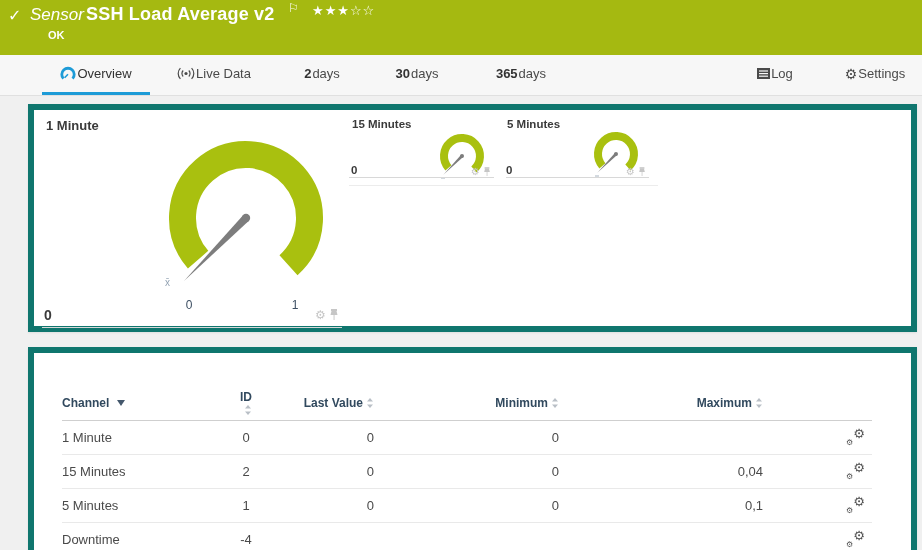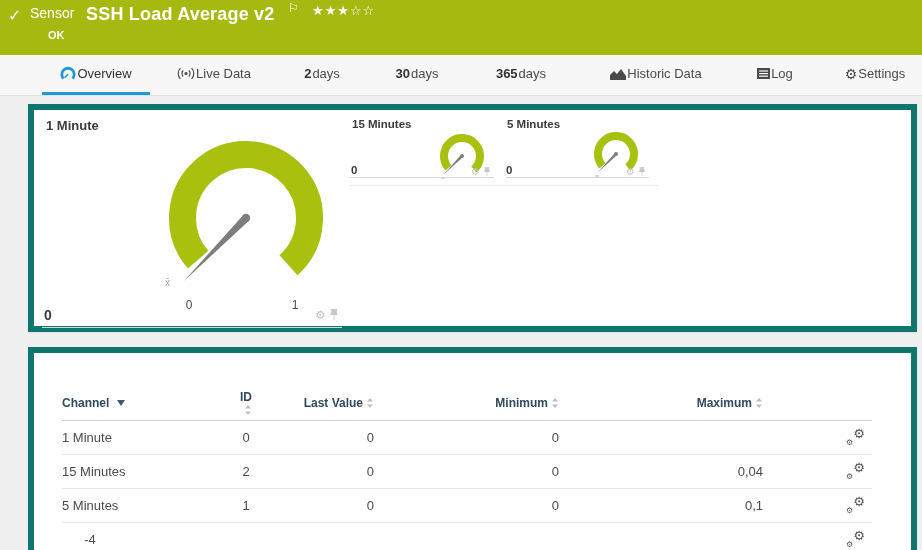--- a/index.html
+++ b/index.html
@@ -3,21 +3,21 @@
 <meta charset="utf-8">
 <style>
   html,body{margin:0;padding:0;}
   body{width:922px;height:550px;overflow:hidden;background:#f0f0f0;
        font-family:"Liberation Sans","DejaVu Sans",sans-serif;-webkit-font-smoothing:antialiased;}
   .page{position:relative;width:922px;height:550px;}
 
   
   .hdr{position:absolute;left:0;top:0;width:922px;height:55px;background:#a5b911;color:#fff;}
   .hdr .chk{position:absolute;left:8px;top:6px;font-size:16px;font-weight:bold;}
-  .hdr .kind{position:absolute;left:30px;top:5px;font-size:14px;}
+  .hdr .kind{position:absolute;left:30px;top:5px;font-size:17px;font-style:italic;}
   .hdr .title{position:absolute;left:86px;top:4px;font-size:18px;font-weight:bold;letter-spacing:.2px;}
   .hdr .flag{position:absolute;left:288px;top:1px;font-size:12px;}
   .hdr .stars{position:absolute;left:312px;top:3px;font-size:13px;letter-spacing:1px;}
   .hdr .ok{position:absolute;left:48px;top:29px;font-size:11px;font-weight:bold;}
 
   
   .tabbar{position:absolute;left:0;top:55px;width:922px;height:40px;background:#f7f7f7;border-bottom:1px solid #e0e0e0;}
   .tab{position:absolute;top:0;height:37px;display:flex;align-items:center;justify-content:center;gap:1px;
        font-size:13px;color:#4a4a4a;cursor:pointer;border-bottom:3px solid transparent;}
   .tab.active{border-bottom-color:#1d9bd7;color:#333;}
@@ -105,28 +105,20 @@
       <span>days</span>
     </div>
     <div class="tab t-d30">
       <b>30</b>
       <span>days</span>
     </div>
     <div class="tab t-d365">
       <b>365</b>
       <span>days</span>
     </div>
-    <div class="tab t-hist">
-      <span class="ticon">
-        <svg width="16" height="12" viewBox="0 0 16 12">
-            <polygon points="0,12 0,7 4,3 7,6 11,1 16,8 16,12" fill="#4a4a4a"></polygon>
-          </svg>
-      </span>
-      <span>Historic Data</span>
-    </div>
     <div class="tab t-log">
       <span class="ticon">
         <svg width="13" height="11" viewBox="0 0 13 11">
             <rect x="0" y="0" width="13" height="11" fill="#4a4a4a"></rect>
             <rect x="2" y="2.4" width="9" height="1.2" fill="#f7f7f7"></rect>
             <rect x="2" y="5" width="9" height="1.2" fill="#f7f7f7"></rect>
             <rect x="2" y="7.6" width="9" height="1.2" fill="#f7f7f7"></rect>
           </svg>
       </span>
       <span>Log</span>
@@ -280,20 +272,23 @@
         <div class="c-max">0,1</div>
         <div class="c-act">
             <span class="gears">
               <span class="g1">⚙</span>
               <span class="g2">⚙</span>
             </span>
           </div>
       </div>
 
       <div class="trow">
+        <div class="c-ch">
+            <span>Downtime</span>
+          </div>
         <div class="c-id">-4</div>
         <div class="c-lv"></div>
         <div class="c-min"></div>
         <div class="c-max"></div>
         <div class="c-act">
             <span class="gears">
               <span class="g1">⚙</span>
               <span class="g2">⚙</span>
             </span>
           </div>

